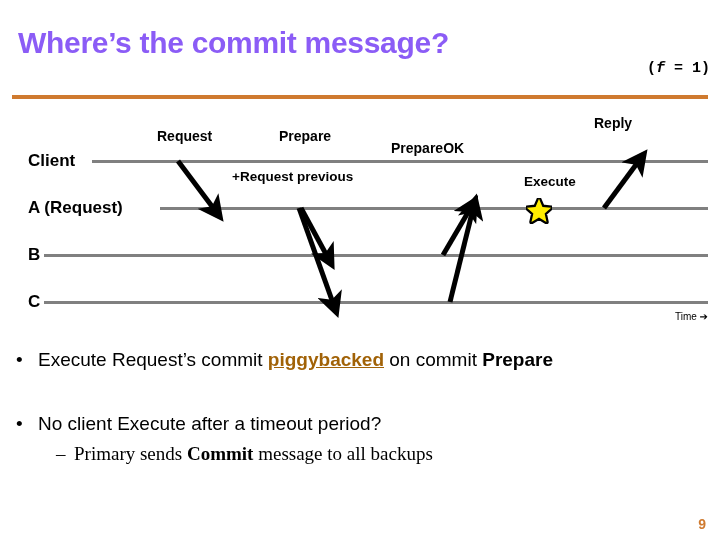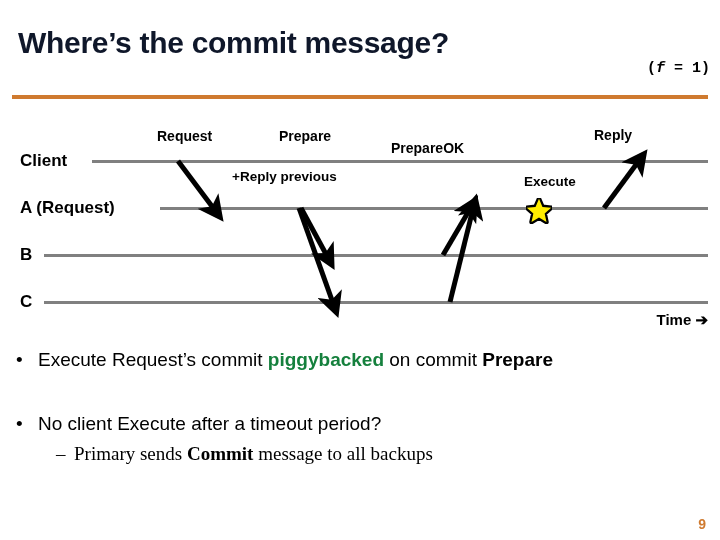--- a/index.html
+++ b/index.html
@@ -18,21 +18,21 @@
 
   
   .slide-title {
     position: absolute;
     left: 18px;
     top: 26px;
     font-size: 30px;
     font-weight: bold;
     letter-spacing: -0.3px;
     white-space: nowrap;
-    color: #0f172a;
+    color: #8b5cf6;
   }
   .f-value {
     position: absolute;
     right: 10px;
     top: 60px;
     font-size: 15px;
     font-weight: bold;
     white-space: nowrap;
     font-family: Liberation Mono, monospace;
   }
@@ -54,20 +54,21 @@
     top: 110px;
     width: 720px;
     height: 215px;
   }
   .role-label {
     position: absolute;
     font-size: 17px;
     font-weight: bold;
     white-space: nowrap;
     line-height: 1;
+    margin-left: 8px;
   }
   .timeline {
     position: absolute;
     height: 3px;
     background: #808080;
   }
   .msg-label {
     position: absolute;
     font-size: 14px;
     font-weight: bold;
@@ -88,22 +89,22 @@
   }
   .star-wrap {
     position: absolute;
   }
 
   
   .time-marker {
     position: absolute;
     right: 12px;
     top: 311px;
-    font-size: 15px;
-    font-weight: bold;
+    font-size: 10px;
+    font-weight: normal;
     white-space: nowrap;
   }
 
   
   .bullet {
     position: absolute;
     font-size: 19px;
     line-height: 1.25;
     white-space: nowrap;
   }
@@ -116,21 +117,21 @@
     position: absolute;
     font-size: 19px;
     line-height: 1.25;
     white-space: nowrap;
   }
   .sub-bullet .dash {
     display: inline-block;
     width: 18px;
   }
   .b { font-weight: bold; }
-  .blue { color: #15803d; font-weight: bold; }
+  .blue { color: #a16207; font-weight: bold; text-decoration: underline; }
 
   
   .page-number {
     position: absolute;
     right: 14px;
     bottom: 8px;
     font-size: 14px;
     font-weight: bold;
     color: #cf7a2f;
   }
@@ -152,23 +153,23 @@
   <div class="role-label" id="role-3" style="left: 20px; top: 183px;">C</div>
 
   <div class="timeline" id="line-0" style="left: 92px; top: 50px; width: 616px;"></div>
   <div class="timeline" id="line-1" style="left: 160px; top: 97px; width: 548px;"></div>
   <div class="timeline" id="line-2" style="left: 44px; top: 144px; width: 664px;"></div>
   <div class="timeline" id="line-3" style="left: 44px; top: 191px; width: 664px;"></div>
 
   <div class="msg-label" id="msg-0" style="left: 157px; top: 19px;">Request</div>
   <div class="msg-label" id="msg-1" style="left: 279px; top: 19px;">Prepare</div>
   <div class="msg-label" id="msg-2" style="left: 391px; top: 19px; margin-top: 12px;">PrepareOK</div>
-  <div class="msg-label" id="msg-3" style="left: 594px; top: 18px;">Reply</div>
-
-  <div class="sub-label" id="ann-0" style="left: 232px; top: 60px;">+Reply previous</div>
+  <div class="msg-label" id="msg-3" style="left: 594px; top: 6px;">Reply</div>
+
+  <div class="sub-label" id="ann-0" style="left: 232px; top: 60px;">+Request previous</div>
   <div class="sub-label" id="ann-1" style="left: 524px; top: 65px;">Execute</div>
 
   <svg class="arrows" viewBox="0 0 720 215" xmlns="http://www.w3.org/2000/svg">
     <defs>
       <marker id="ah" markerWidth="5.2" markerHeight="5.2" refX="2.0" refY="2.6" orient="auto" markerUnits="strokeWidth">
         <path d="M0,0 L5.2,2.6 L0,5.2 L1.3,2.6 z" fill="#000000"></path>
       </marker>
     </defs>
     <g id="arrow-group" stroke="#000000" stroke-width="5" fill="none">
         <line x1="178" y1="51" x2="214" y2="99" marker-end="url(#ah)"></line>

